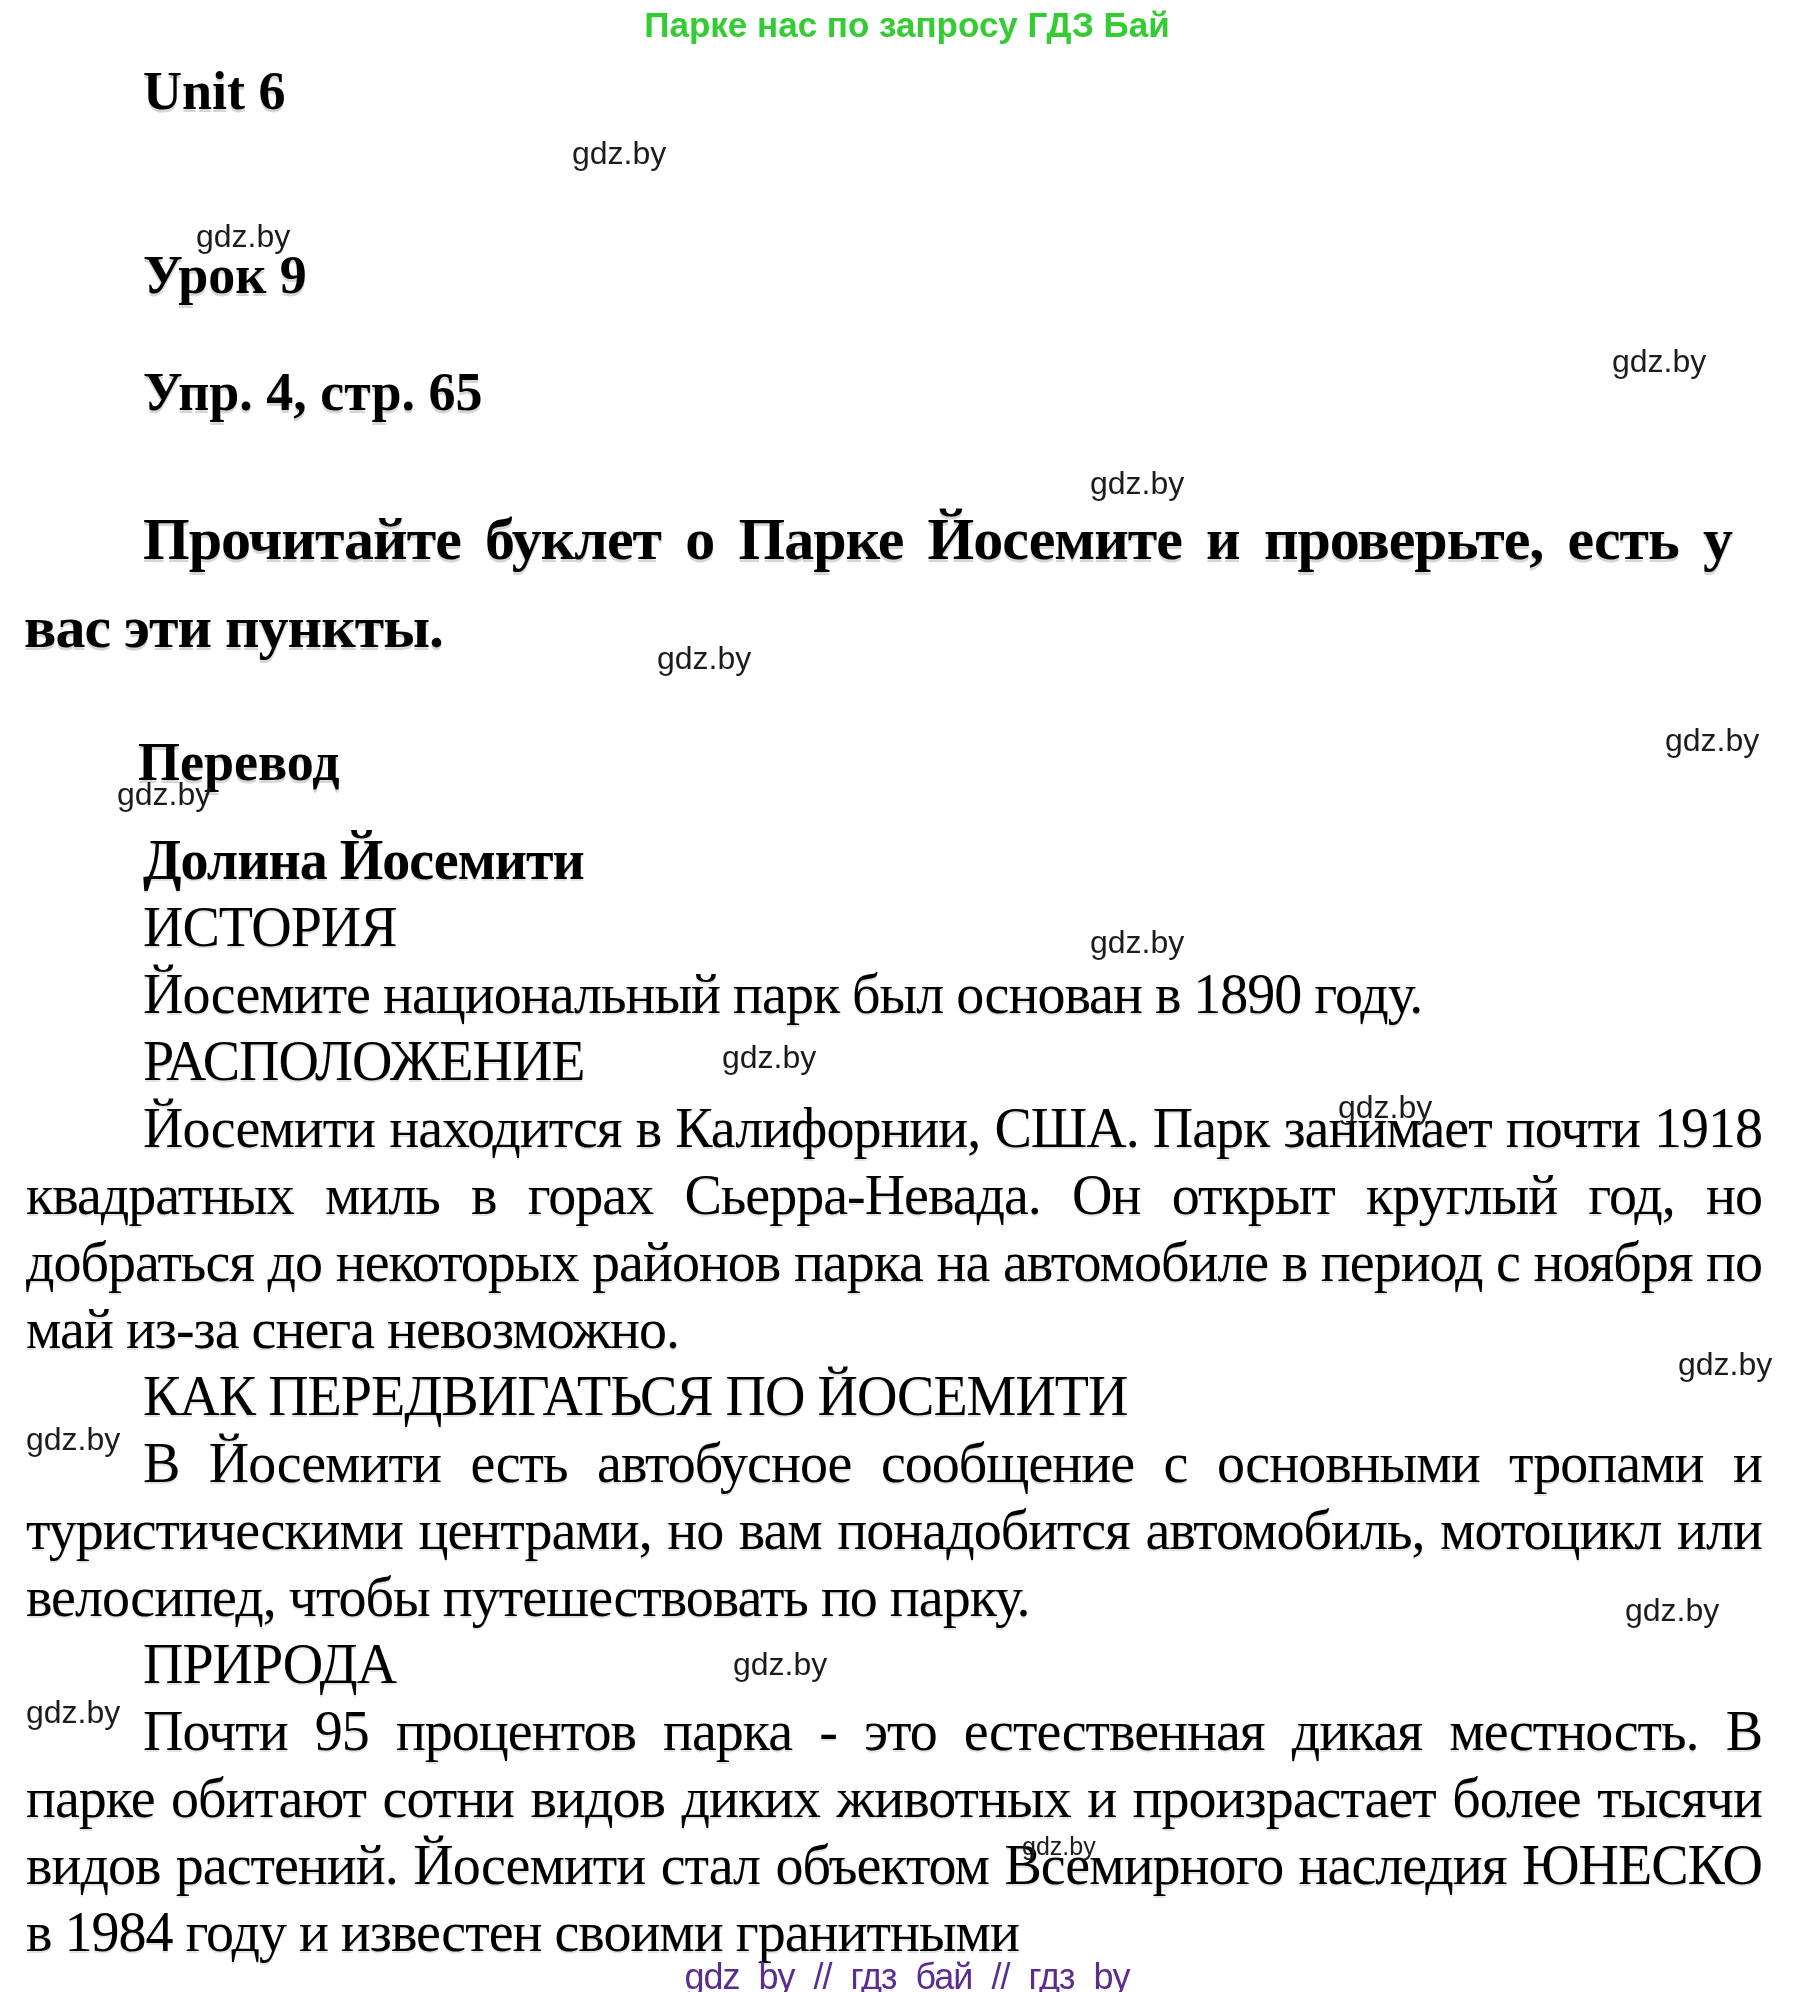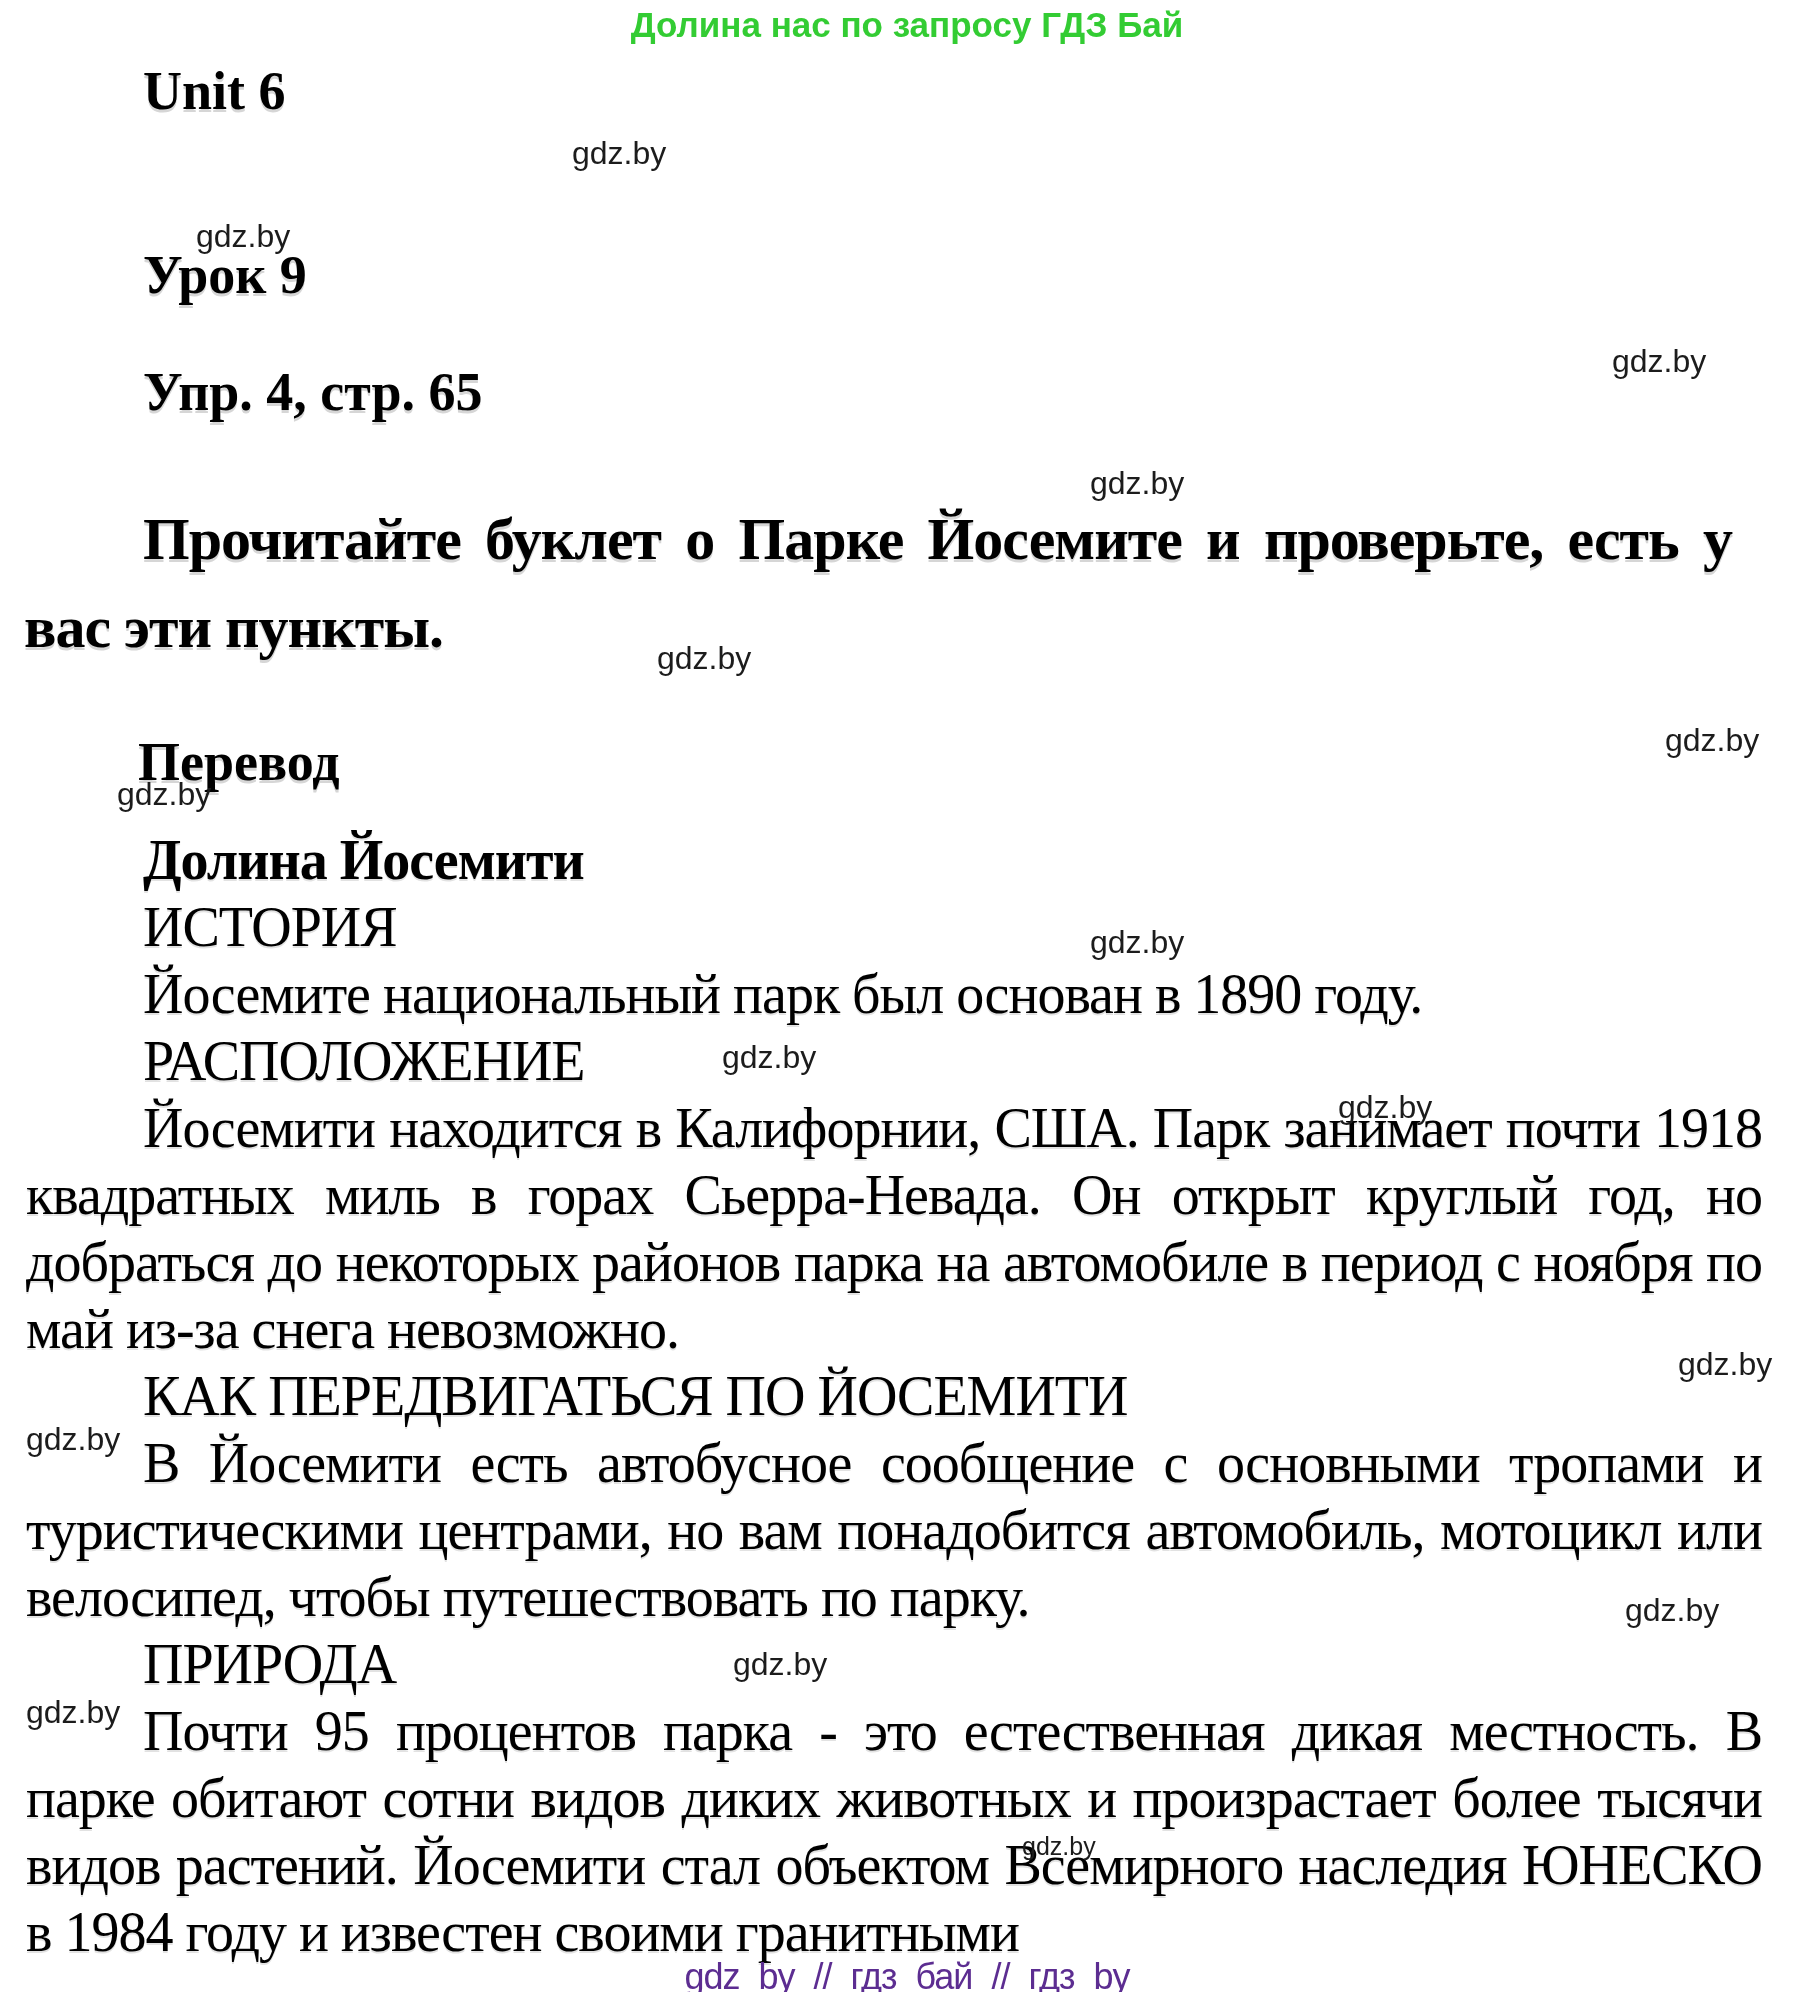--- a/index.html
+++ b/index.html
@@ -85,21 +85,21 @@
     font-family: "Liberation Sans", sans-serif;
     font-size: 36px;
     color: #5c2d91;
     word-spacing: 10px;
     letter-spacing: -1px;
   }
 </style>
 </head>
 <body>
 
-<div class="promo">Долина нас по запросу ГДЗ Бай</div>
+<div class="promo">Парке нас по запросу ГДЗ Бай</div>
 
 <div class="head h-unit">Unit 6</div>
 <div class="head h-lesson">Урок 9</div>
 <div class="head h-exercise">Упр. 4, стр. 65</div>
 
 <p class="task">Прочитайте буклет о Парке Йосемите и проверьте, есть у вас эти пункты.</p>
 
 <div class="head h-translation">Перевод</div>
 
 <div class="translation">

